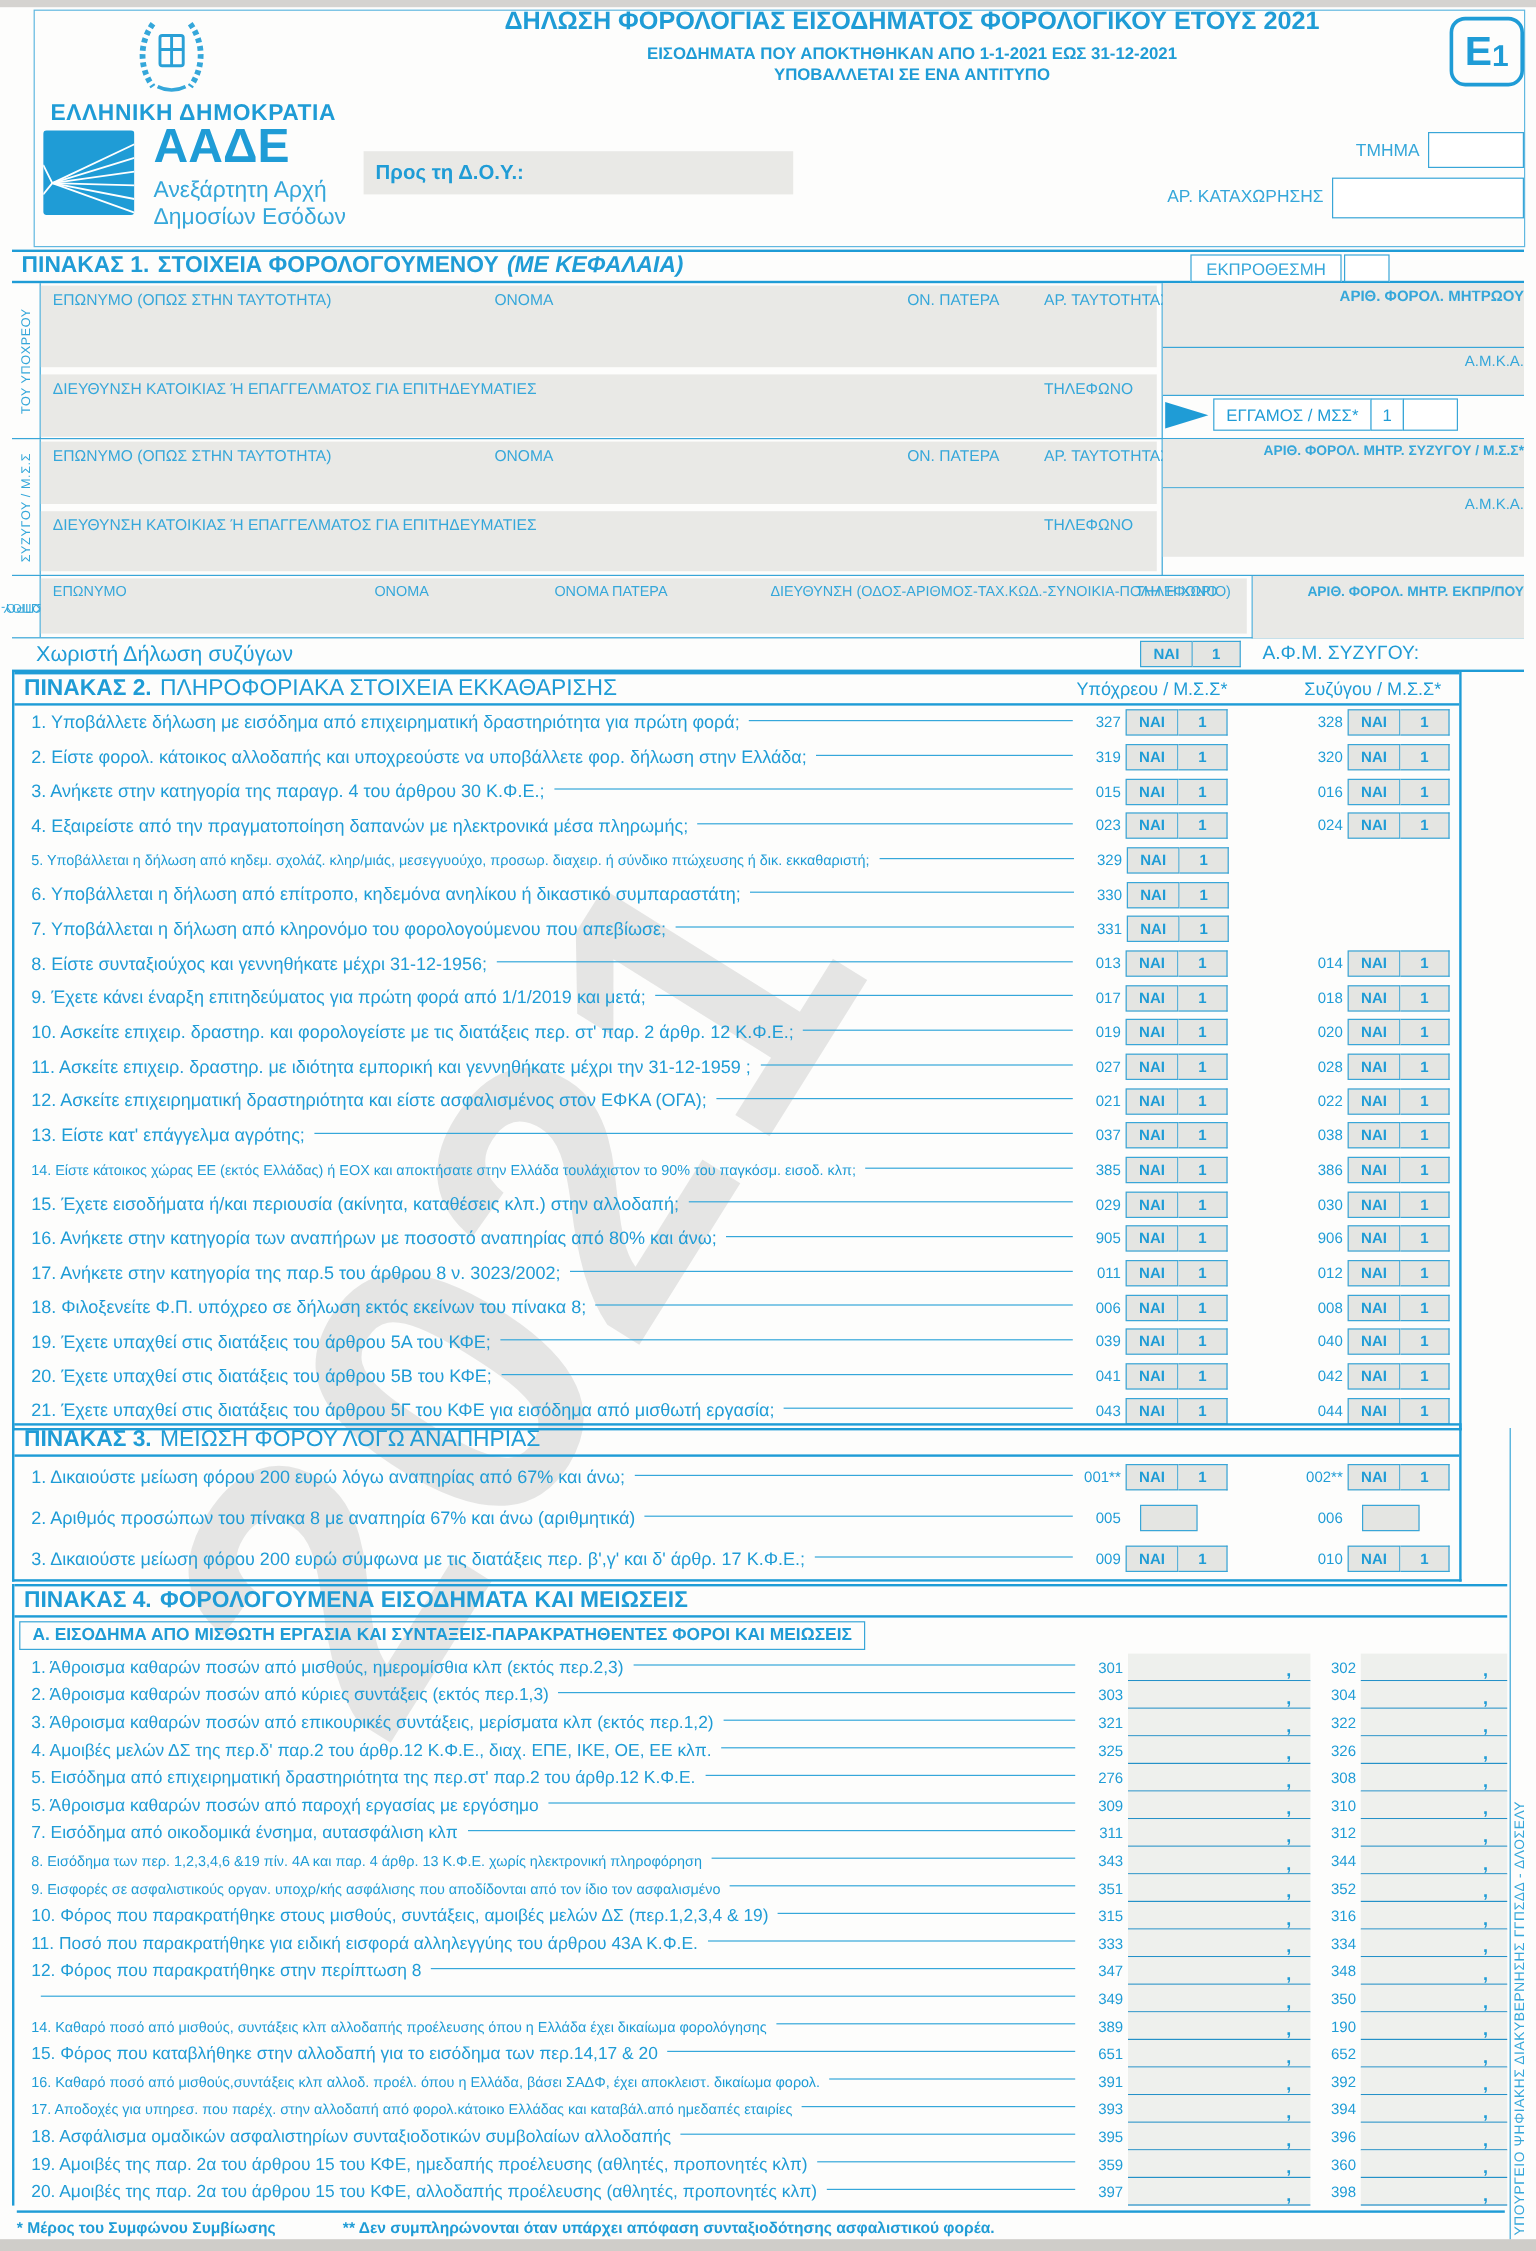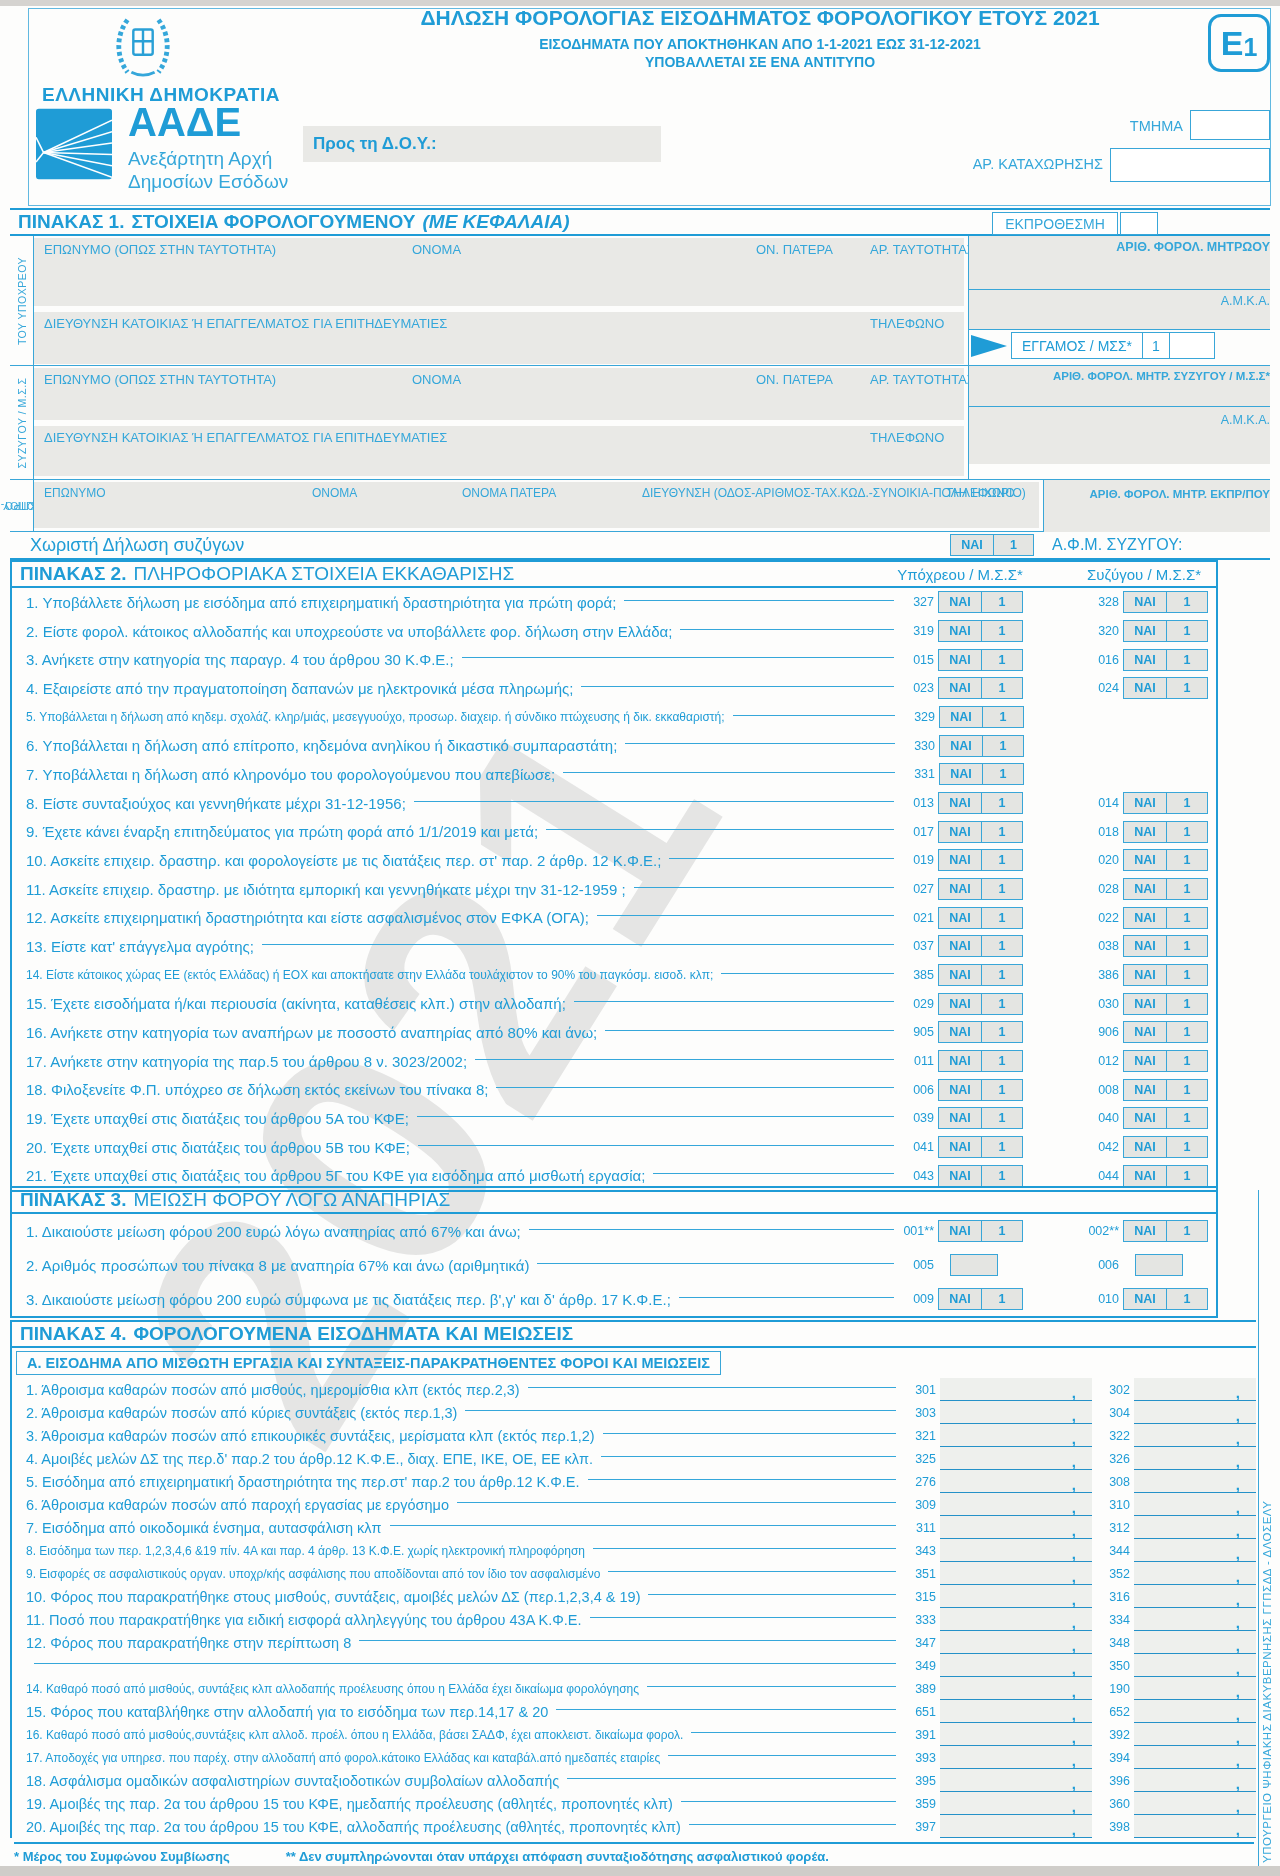--- a/index.html
+++ b/index.html
@@ -604,21 +604,21 @@
           <span class="amt">
             <span class="comma">,</span>
           </span>
           <span class="gap4"></span>
           <span class="code">308</span>
           <span class="amt a2">
             <span class="comma">,</span>
           </span>
         </div>
         <div class="trow">
-          <span class="rtext">6. Άθροισμα καθαρών ποσών από παροχή εργασίας με εργόσημο</span>
+          <span class="rtext">5. Άθροισμα καθαρών ποσών από παροχή εργασίας με εργόσημο</span>
           <span class="leader"></span>
           <span class="code">309</span>
           <span class="amt">
             <span class="comma">,</span>
           </span>
           <span class="gap4"></span>
           <span class="code">310</span>
           <span class="amt a2">
             <span class="comma">,</span>
           </span>

